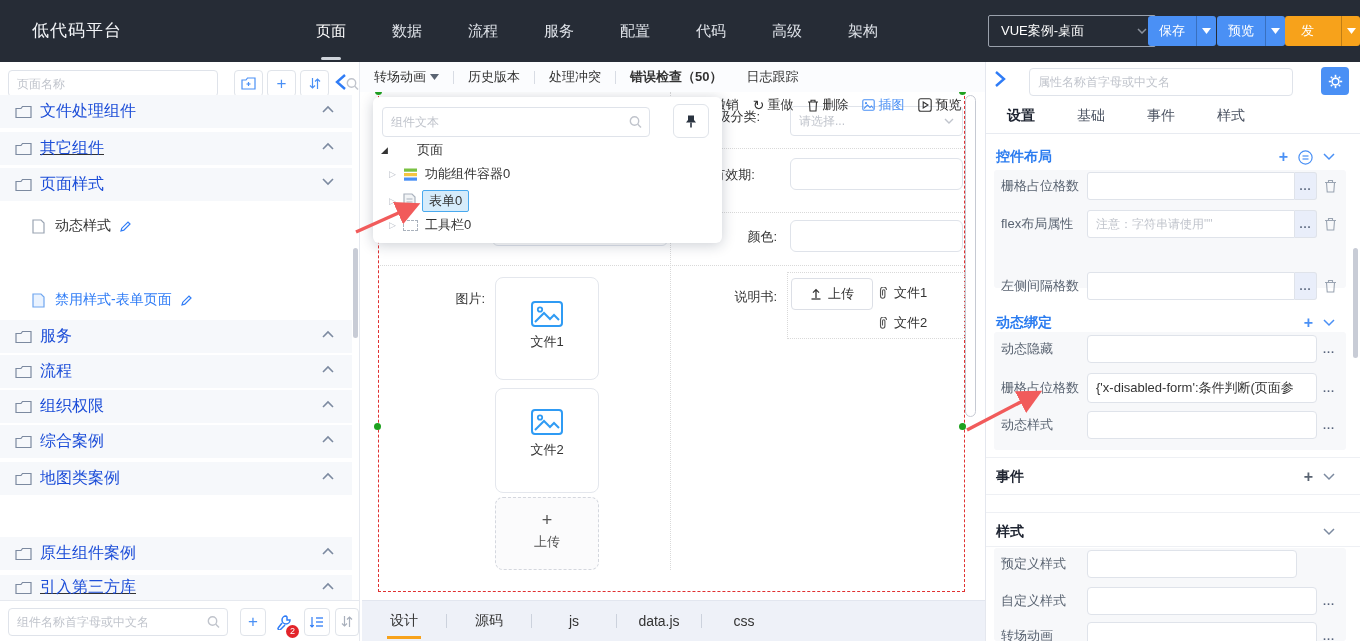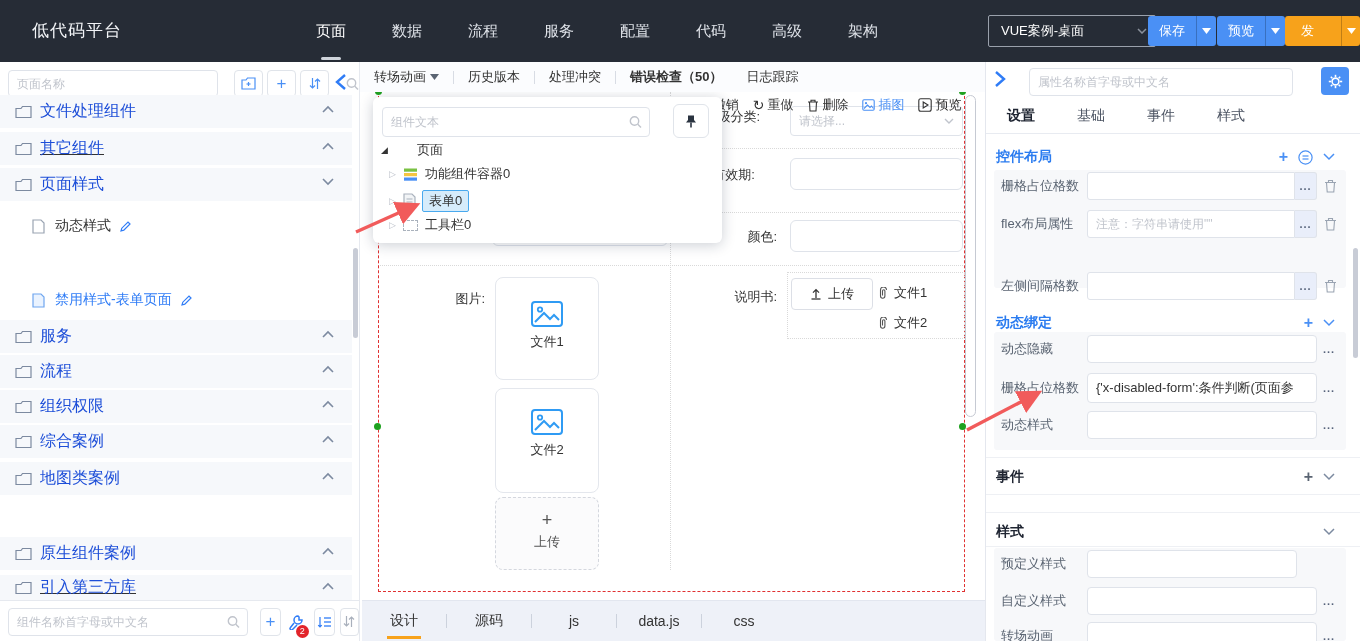--- a/index.html
+++ b/index.html
@@ -288,21 +288,21 @@
       <span class="lbl">引入第三方库</span>
       <svg class="tog" style="top:7px;" width="12" height="8">
           <polyline class="chev" points="1,7 6,2 11,7"></polyline>
         </svg>
     </div>
 
     <div class="scrollbar" style="left:353px;top:186px;width:5px;height:90px;"></div>
 
     <div class="sb-foot">
       <div class="srch" style="margin-left:8px;">
-        <input class="ipt" style="width: 240px; height: 28px;" placeholder="组件名称首字母或中文名">
+        <input class="ipt" style="width: 220px; height: 28px;" placeholder="组件名称首字母或中文名">
         <svg class="mag" width="13" height="13">
             <circle cx="5.5" cy="5.5" r="4.2" stroke="#c0c4cc" stroke-width="1.4" fill="none"></circle>
             <line x1="8.8" y1="8.8" x2="12" y2="12" stroke="#c0c4cc" stroke-width="1.4"></line>
           </svg>
       </div>
       <div class="icon-btn" style="margin-left:12px;width:28px;height:28px;color:#4a90f5;font-size:17px;">+</div>
       <div class="icon-btn" style="margin-left:5px;width:28px;height:28px;position:relative;border-color:transparent;">
         <svg width="16" height="16">
             <path d="M10 2 a4 4 0 1 0 4 4 l-3 0 0-3 z M6 9 L2.5 13.5 a1.4 1.4 0 0 0 2 2 L9 11" stroke="#2f7cf6" stroke-width="1.5" fill="none"></path>
           </svg>

